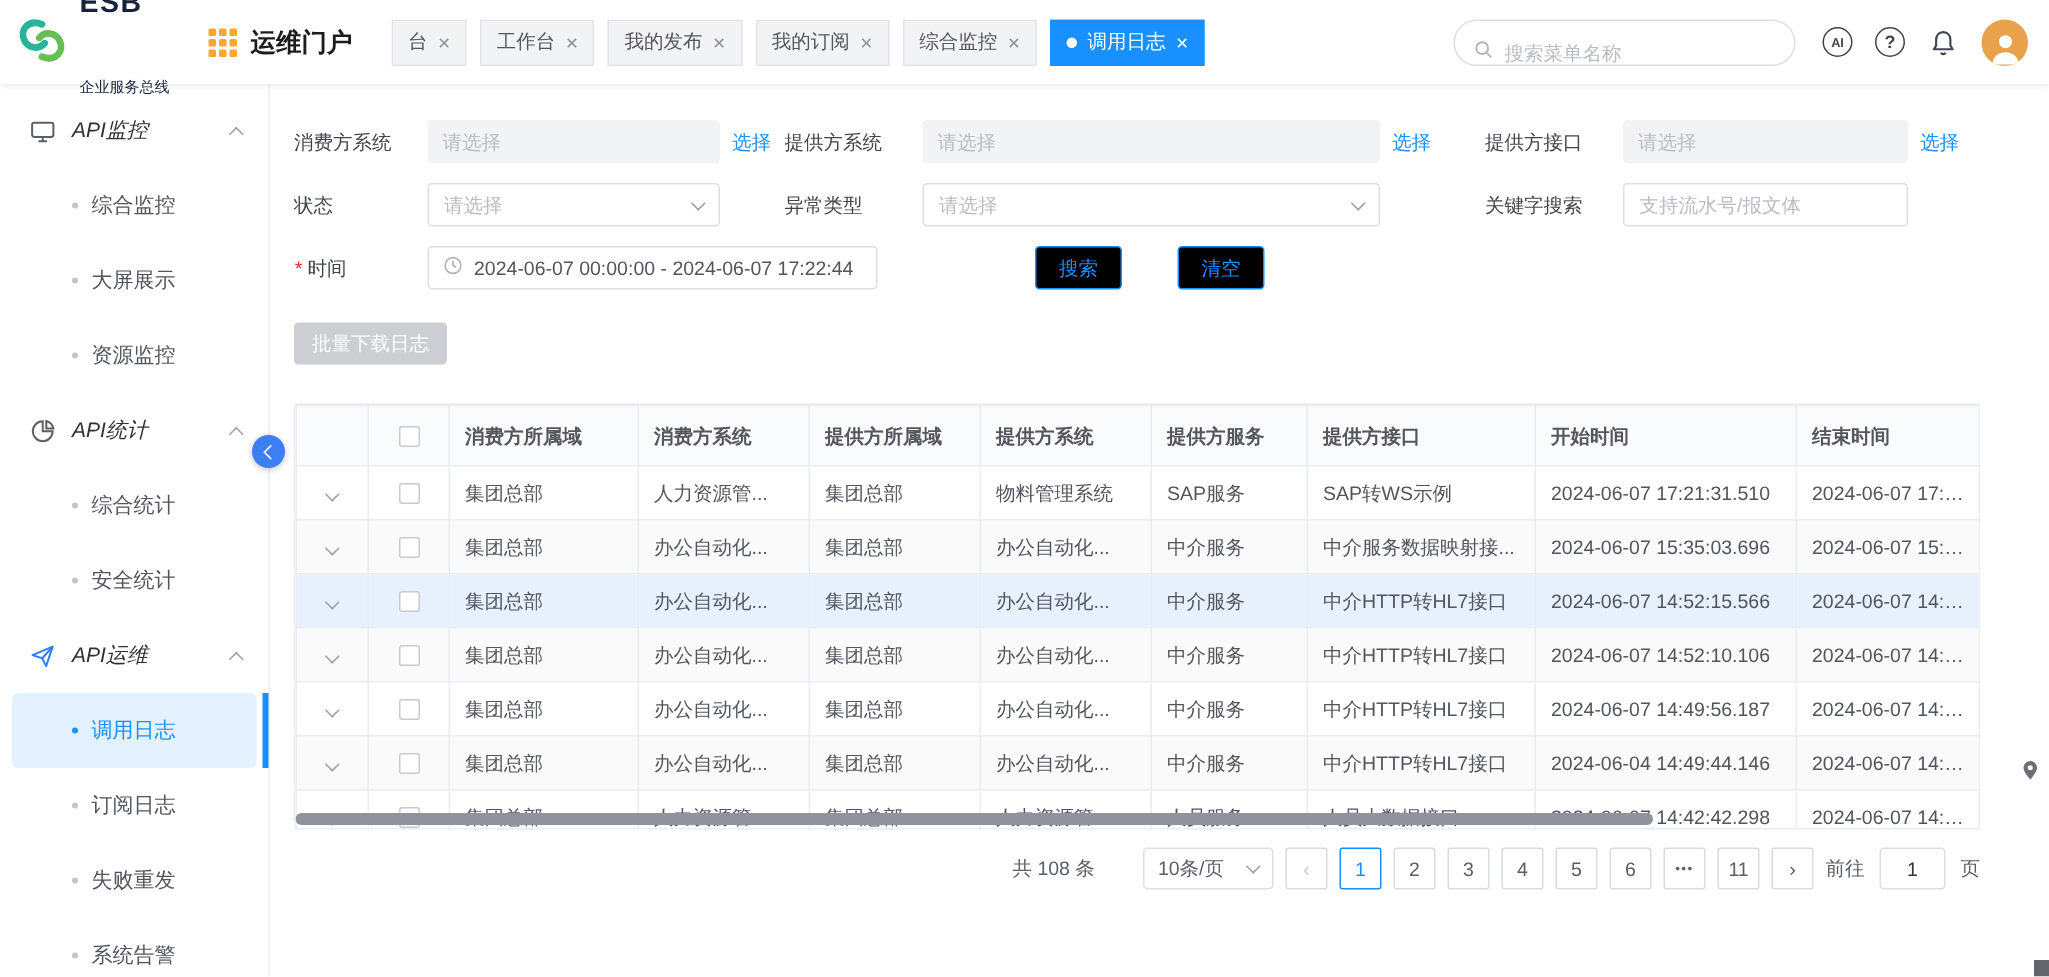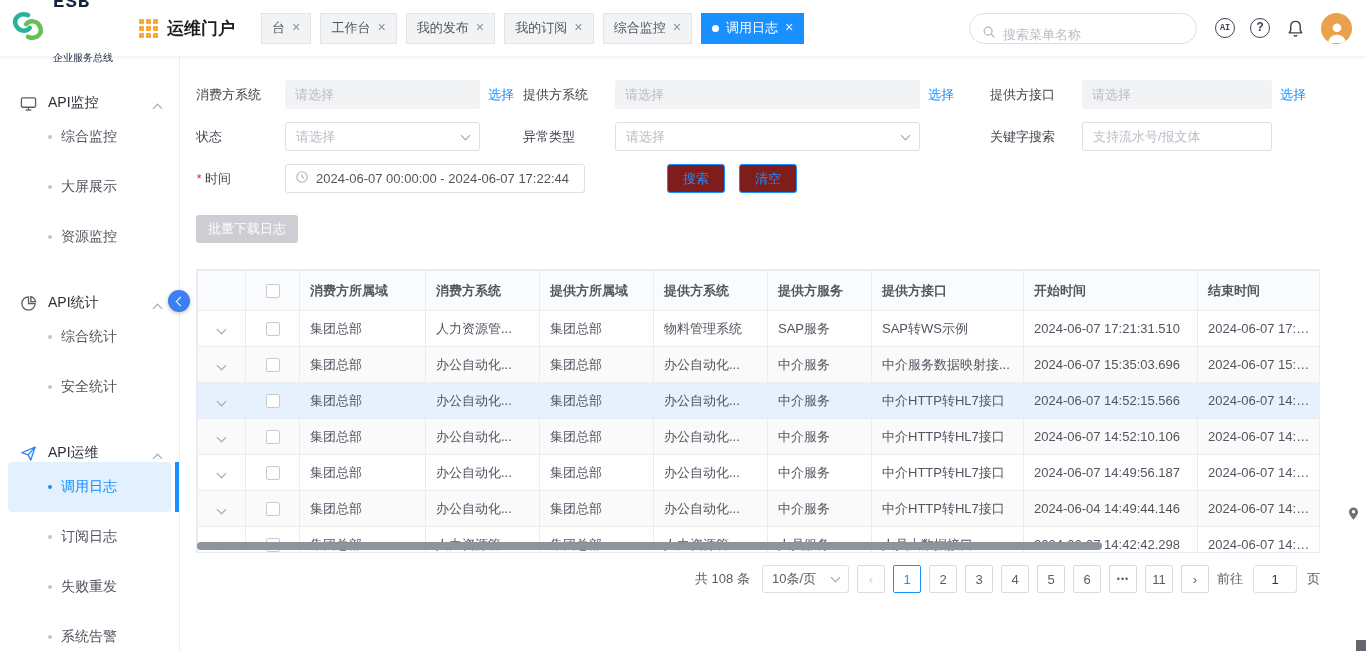--- a/index.html
+++ b/index.html
@@ -2,21 +2,21 @@
 <html><head>
 <meta charset="utf-8">
 <style>
   *{box-sizing:border-box;margin:0;padding:0;}
   html,body{width:1366px;height:651px;}
   body{font-family:"Liberation Sans","DejaVu Sans",sans-serif;font-size:13px;color:#333;background:#fff;overflow:hidden;position:relative;}
   button{font-family:inherit;cursor:pointer;}
   input{font-family:inherit;}
 
   
-  .header{height:56px;display:flex;align-items:center;padding:0 14px 0 10px;background:#fff;box-shadow:0 1px 4px rgba(0,0,0,.08);position:relative;z-index:3;font-family:Liberation Mono, monospace;}
+  .header{height:56px;display:flex;align-items:center;padding:0 14px 0 10px;background:#fff;box-shadow:0 1px 4px rgba(0,0,0,.08);position:relative;z-index:3;}
   .logo{display:flex;align-items:center;gap:7px;flex:0 0 auto;}
   .logo-text{display:flex;flex-direction:column;line-height:1.15;}
   .logo-text .t1{font-size:19px;font-weight:bold;color:#17233d;letter-spacing:1px;}
   .logo-text .t2{font-size:10px;color:#17233d;margin-top:39px;}
   .portal{display:flex;align-items:center;gap:9px;margin-left:26px;flex:0 0 auto;cursor:pointer;}
   .pgrid{display:grid;grid-template-columns:repeat(3,5px);grid-gap:2px;}
   .pgrid i{width:5px;height:5px;background:#ffa632;border-radius:1px;}
   .portal-title{font-size:17px;font-weight:bold;color:#1c1c1c;}
   .tabs{display:flex;align-items:center;gap:9px;margin-left:26px;width:588px;overflow:hidden;flex:0 0 auto;}
   .tab{display:flex;align-items:center;gap:7px;height:31px;padding:0 10px;background:#f2f3f5;border:1px solid #e2e4e8;font-size:13px;color:#515660;cursor:pointer;white-space:nowrap;flex:0 0 auto;}
@@ -33,21 +33,21 @@
   .hicon.ring{border:1.6px solid #3f4450;border-radius:50%;width:20px;height:20px;font-weight:bold;}
   .hicon.ai{font-size:8.5px;}
   .hicon.q{font-size:12px;}
   .avatar{width:31px;height:31px;border-radius:50%;background:#e9a14c;display:flex;align-items:flex-end;justify-content:center;overflow:hidden;cursor:pointer;}
 
   
   .app-body{display:flex;height:595px;}
 
   
   .sidebar{width:180px;background:#fff;border-right:1px solid #eceef2;padding-top:6px;position:relative;flex:0 0 auto;}
-  .group-header{display:flex;align-items:flex-end;height:50px;padding:0 18px 0 19px;font-size:14px;color:#2d3038;cursor:pointer;}
+  .group-header{display:flex;align-items:center;height:50px;padding:0 18px 0 19px;font-size:14px;color:#2d3038;cursor:pointer;font-style:italic;}
   .gicon{width:18px;height:18px;margin-right:11px;display:flex;align-items:center;justify-content:center;}
   .glabel{flex:1;}
   .sub-item{display:flex;align-items:center;height:50px;margin:0 8px;padding-left:40px;font-size:14px;color:#51555e;cursor:pointer;border-radius:4px;position:relative;}
   .bullet{width:4px;height:4px;border-radius:50%;background:#c2c6cc;margin-right:9px;flex:0 0 auto;}
   .sub-item.active{background:#e3f0fe;color:#1890ff;}
   .sub-item.active .bullet{background:#1890ff;}
   .sub-item.active::after{content:"";position:absolute;right:-8px;top:0;height:100%;width:4px;background:#1890ff;}
   .collapse-btn{position:absolute;right:-11px;top:234px;width:22px;height:22px;border-radius:50%;background:#3b7ff3;display:flex;align-items:center;justify-content:center;z-index:10;cursor:pointer;box-shadow:0 1px 4px rgba(0,0,0,.25);}
 
   
@@ -75,41 +75,41 @@
   .fi2{width:305px;}
   .fi3{width:190px;}
   .ph{color:#b8bcc4;}
   .kw-input{width:190px;height:29px;border:1px solid #dcdfe6;border-radius:3px;padding:0 10px;font-size:13px;color:#333;outline:none;}
   .kw-input::placeholder{color:#b8bcc4;}
   .flink{color:#1890ff;margin-left:8px;cursor:pointer;font-size:13px;flex:0 0 auto;}
   .req{color:#f5222d;margin-right:4px;}
   .date-input{width:300px;height:29px;border:1px solid #dcdfe6;border-radius:3px;background:#fff;display:flex;align-items:center;gap:7px;padding:0 9px;overflow:hidden;}
   .date-input .dval{color:#51555e;white-space:nowrap;overflow:hidden;}
   .btn-area{margin-left:82px;display:flex;gap:14px;}
-  .btn{height:29px;padding:0 15px;border:1px solid #1890ff;color:#1890ff;background:#7f1d1d;border-radius:3px;font-size:13px;}
+  .btn{height:29px;padding:0 15px;border:1px solid #1890ff;color:#1890ff;background:#000000;border-radius:3px;font-size:13px;margin-left:23px;}
 
   .batch-btn{margin-top:22px;height:28px;padding:0 12px;background:#ccced3;color:#fdfdfd;border:none;border-radius:3px;font-size:13px;cursor:not-allowed;display:block;}
 
   
   .table-wrap{width:1124px;margin-top:26px;position:relative;border:1px solid #e9ecf1;height:284px;overflow:hidden;background:#fff;}
   table{width:100%;border-collapse:collapse;table-layout:fixed;}
   th,td{border:1px solid #e9ecf1;font-size:13px;padding:0 10px;white-space:nowrap;overflow:hidden;text-overflow:ellipsis;text-align:left;}
   thead th{height:40px;background:#fafbfc;color:#54575e;font-weight:bold;}
   tbody td{height:36px;color:#51555e;}
   tbody tr:nth-child(even){background:#fafafa;}
   tbody tr.highlight{background:#e7f1fd;}
   th.col-expand,td.col-expand,th.col-check,td.col-check{text-align:center;padding:0;}
   .checkbox{display:inline-block;width:14px;height:14px;border:1px solid #c6cad1;border-radius:2px;background:#fff;vertical-align:middle;cursor:pointer;}
   .hscroll{position:absolute;left:0;right:0;bottom:2px;height:8px;}
   .hscroll .thumb{width:905px;height:8px;border-radius:4px;background:#8f939b;}
 
   
   .pagination{width:1124px;display:flex;align-items:center;justify-content:flex-end;gap:8px;margin-top:12px;color:#5a5e66;font-size:13px;}
   .pg-total{margin-right:4px;}
-  .pg-size{display:flex;align-items:center;gap:16px;height:28px;border:1px solid #dcdfe6;border-radius:3px;padding:0 9px;cursor:pointer;background:#fff;}
+  .pg-size{display:flex;align-items:center;gap:16px;height:28px;border:1px solid #dcdfe6;border-radius:3px;padding:0 9px;cursor:pointer;background:#fff;margin-left:20px;}
   .pages{display:flex;align-items:center;gap:8px;}
   .pg-btn{min-width:28px;height:28px;border:1px solid #d8dbe0;background:#fff;border-radius:2px;color:#5a5e66;font-size:13px;display:inline-flex;align-items:center;justify-content:center;}
   .pg-btn.active{border-color:#1890ff;color:#1890ff;}
   .pg-btn.disabled{color:#c8ccd2;cursor:default;}
   .pg-btn.more{font-size:9px;letter-spacing:1px;}
   .pg-goto-input{width:44px;height:28px;border:1px solid #dcdfe6;border-radius:3px;text-align:center;font-size:13px;color:#333;outline:none;margin:0 2px;}
 
   
   .float-pin{position:absolute;right:5px;top:506px;cursor:pointer;z-index:6;}
   .corner-box{position:absolute;right:0;bottom:0;width:10px;height:11px;background:#63666c;z-index:6;}

